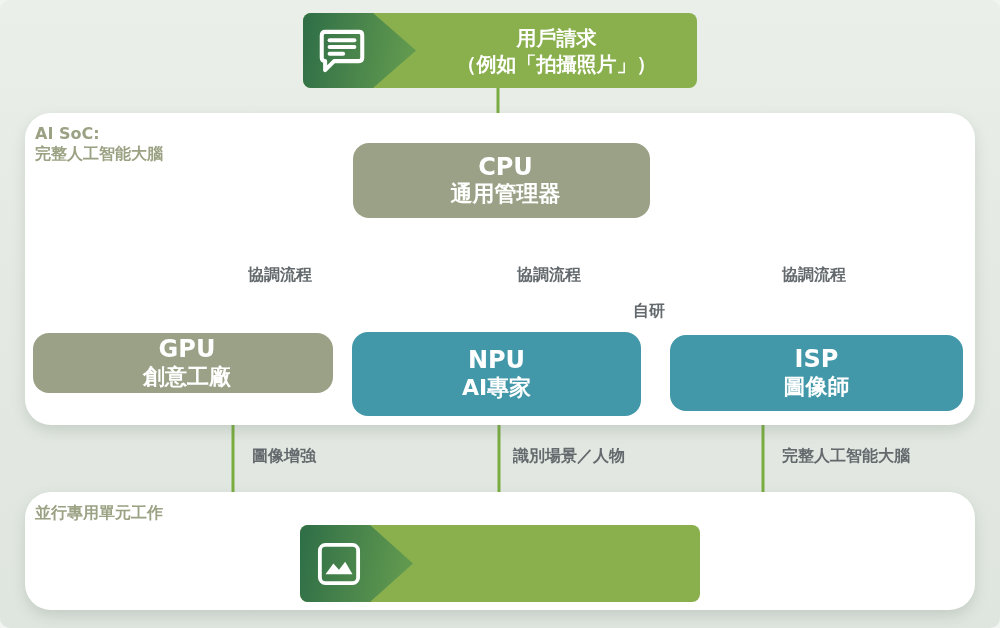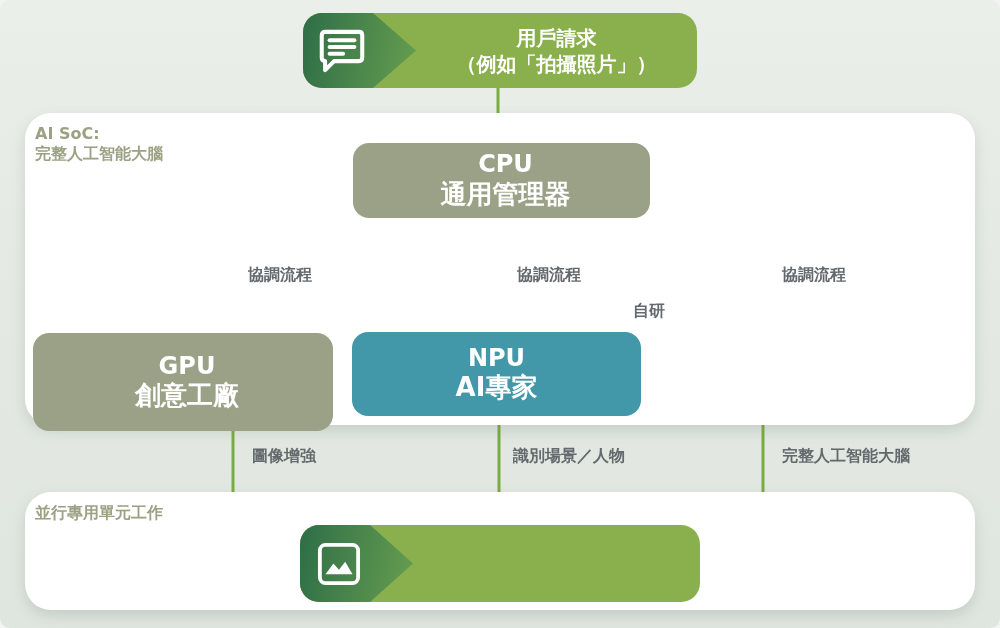--- a/index.html
+++ b/index.html
@@ -16,25 +16,25 @@
   .panel-label{
     position:absolute;color:#9ba183;font-weight:700;font-size:16px;
     line-height:1.25;white-space:nowrap;
   }
   .flowbox{
     position:absolute;border-radius:16px;color:#fff;text-align:center;
     display:flex;flex-direction:column;align-items:center;justify-content:center;
     font-weight:700;
   }
   .flowbox .name{font-size:24px;line-height:1.15;}
-  .flowbox .role{font-size:26px;line-height:1.2;}
+  .flowbox .role{font-size:22px;line-height:1.2;}
   .olive{background:#9ba186;padding-left:8px;}
   .teal{background:#4297a9;}
   .banner{
-    position:absolute;height:75px;background:#8ab04e;border-radius:19px;
+    position:absolute;height:75px;background:#8ab04e;border-radius:8px;
     overflow:hidden;
   }
   .chevron{
     position:absolute;left:0;top:0;bottom:0;width:113px;
     background:linear-gradient(100deg,#2e6e47 0%,#61994f 90%);
     clip-path:polygon(0 0,62% 0,100% 50%,62% 100%,0 100%);
   }
   .chevron svg{position:absolute;left:12px;top:50%;transform:translateY(-50%);}
   .banner-text{
     position:absolute;left:113px;right:0;top:0;bottom:0;
@@ -101,27 +101,31 @@
     <div class="name">CPU</div>
     <div class="role">通用管理器</div>
   </div>
 
   <div class="glabel" style="left:248px;top:265px;">協調流程</div>
   <div class="glabel" style="left:517px;top:265px;">協調流程</div>
   <div class="glabel" style="left:782px;top:265px;">協調流程</div>
 
   <div class="glabel" style="left:633px;top:301px;text-align:center;">自研</div>
 
-  <div class="flowbox olive" style="left:33px;top:333px;width:292px;height:98px;">
+  <div class="flowbox olive" style="left:33px;top:333px;width:292px;height:60px;">
     <div class="name">GPU</div>
     <div class="role">創意工廠</div>
   </div>
   <div class="flowbox teal" style="left:352px;top:332px;width:289px;height:84px;">
     <div class="name">NPU</div>
     <div class="role">AI專家</div>
+  </div>
+  <div class="flowbox teal" style="left:670px;top:335px;width:293px;height:76px;">
+    <div class="name">ISP</div>
+    <div class="role">圖像師</div>
   </div>
 
   <div class="glabel" style="left:252px;top:446px;">圖像增強</div>
   <div class="glabel" style="left:513px;top:446px;">識別場景／人物</div>
   <div class="glabel" style="left:782px;top:446px;">完整人工智能大腦</div>
 
   <div class="panel-label" style="left:35px;top:503px;">並行專用單元工作</div>
 
   <div class="banner" style="left:300px;top:525px;width:400px;height:77px;">
     <div class="chevron">

